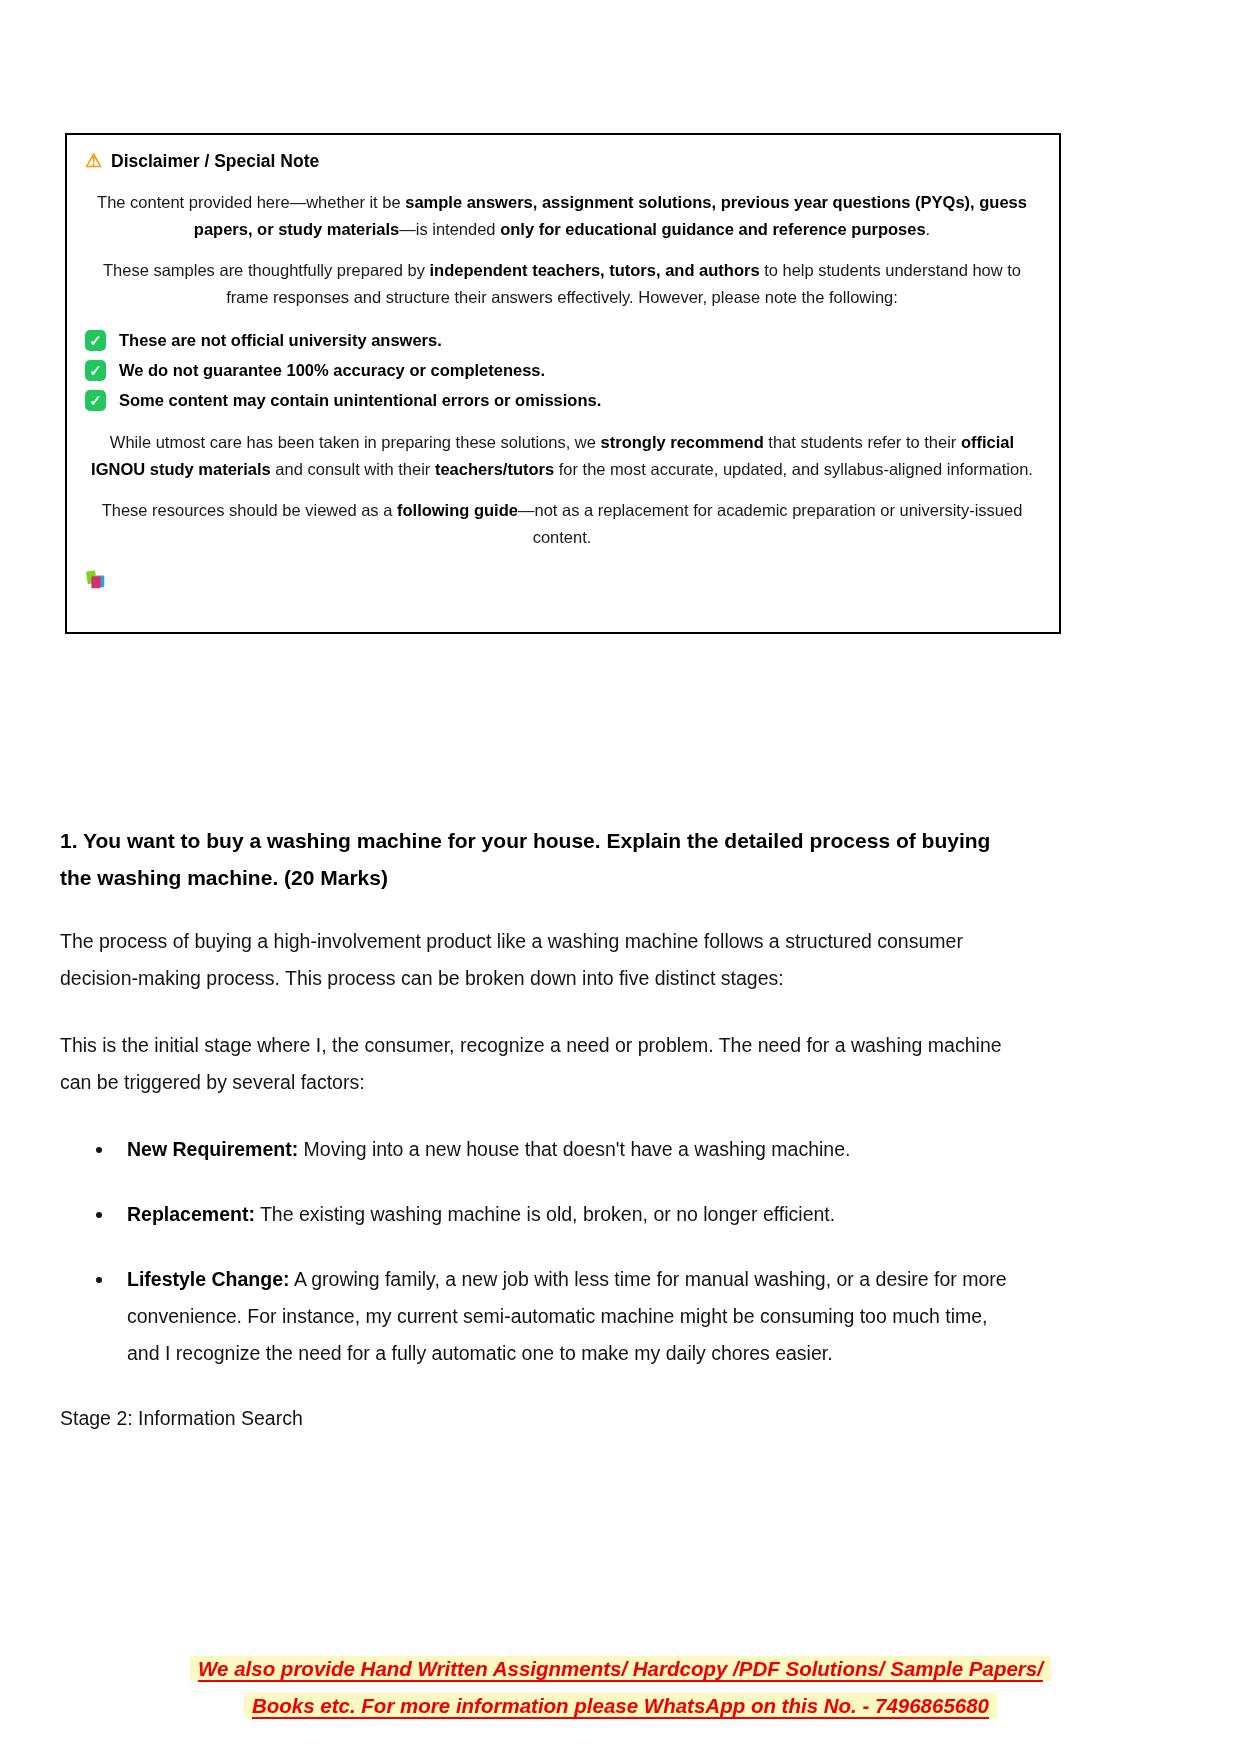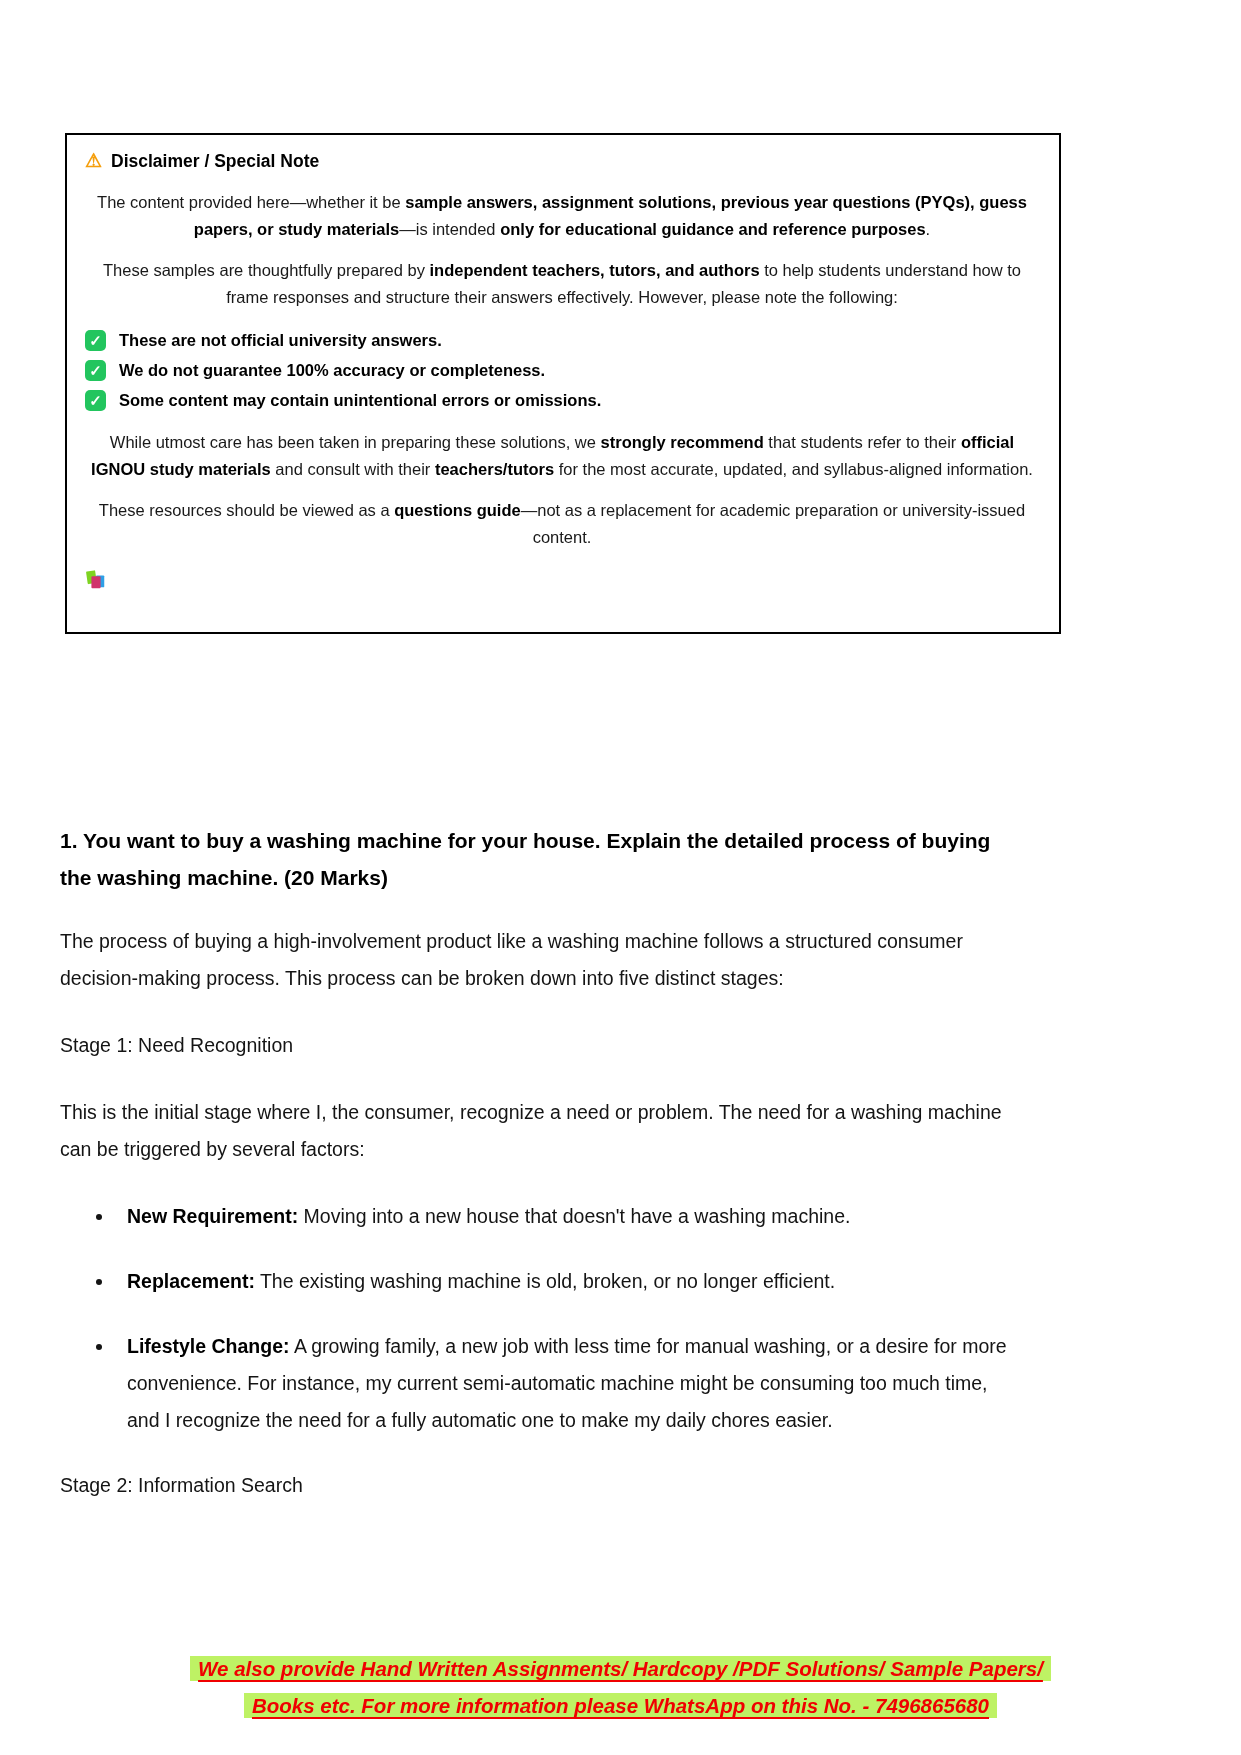--- a/index.html
+++ b/index.html
@@ -121,21 +121,21 @@
     left: 0;
     top: 1650px;
     width: 100%;
     text-align: center;
     font-size: 20.5px;
     line-height: 37px;
     font-weight: bold;
     font-style: italic;
   }
   .promo .hl {
-    background: #bef264;
+    background: #fef9c3;
     color: #f00000;
     text-decoration: underline;
     text-decoration-thickness: 2px;
     text-underline-offset: 4px;
     padding: 1px 8px;
   }
 </style>
 </head>
 <body>
 
@@ -159,37 +159,36 @@
         <span class="check-icon">✓</span>
         <span class="check-text">We do not guarantee 100% accuracy or completeness.</span>
       </div>
       <div class="check-row">
         <span class="check-icon">✓</span>
         <span class="check-text">Some content may contain unintentional errors or omissions.</span>
       </div>
     </div>
 
     <div class="d-para"><span>While utmost care has been taken in preparing these solutions, we </span><b>strongly recommend</b><span> that students refer to their </span><b>official IGNOU study materials</b><span> and consult with their </span><b>teachers/tutors</b><span> for the most accurate, updated, and syllabus-aligned information.</span></div>
-    <div class="d-para"><span>These resources should be viewed as a </span><b>questions guide</b><span>—not as a replacement for academic preparation or university-issued content.</span></div>
+    <div class="d-para"><span>These resources should be viewed as a </span><b>following guide</b><span>—not as a replacement for academic preparation or university-issued content.</span></div>
 
     <div class="d-footer">
       <svg class="books-icon" viewBox="0 0 24 24" aria-hidden="true">
         <rect x="12" y="7" width="9" height="13" rx="1" fill="#2e9fe6"></rect>
         <rect x="2" y="2" width="10" height="14" rx="1" fill="#7ed321" transform="rotate(-8 7 9)"></rect>
         <rect x="7" y="8" width="10" height="13" rx="1" fill="#d0336b"></rect>
       </svg>
     </div>
   </div>
 
   <div class="content">
     <div class="q-heading">1. You want to buy a washing machine for your house. Explain the detailed process of buying the washing machine. (20 Marks)</div>
 
     <p class="body-para">The process of buying a high-involvement product like a washing machine follows a structured consumer decision-making process. This process can be broken down into five distinct stages:</p>
 
-    <p class="body-para stage-heading">Stage 1: Need Recognition</p>
 
     <p class="body-para">This is the initial stage where I, the consumer, recognize a need or problem. The need for a washing machine can be triggered by several factors:</p>
 
     <ul class="factors-list">
       <li>
         <span class="bullet-label">New Requirement:</span><span> Moving into a new house that doesn't have a washing machine.</span>
       </li>
       <li>
         <span class="bullet-label">Replacement:</span><span> The existing washing machine is old, broken, or no longer efficient.</span>
       </li>

